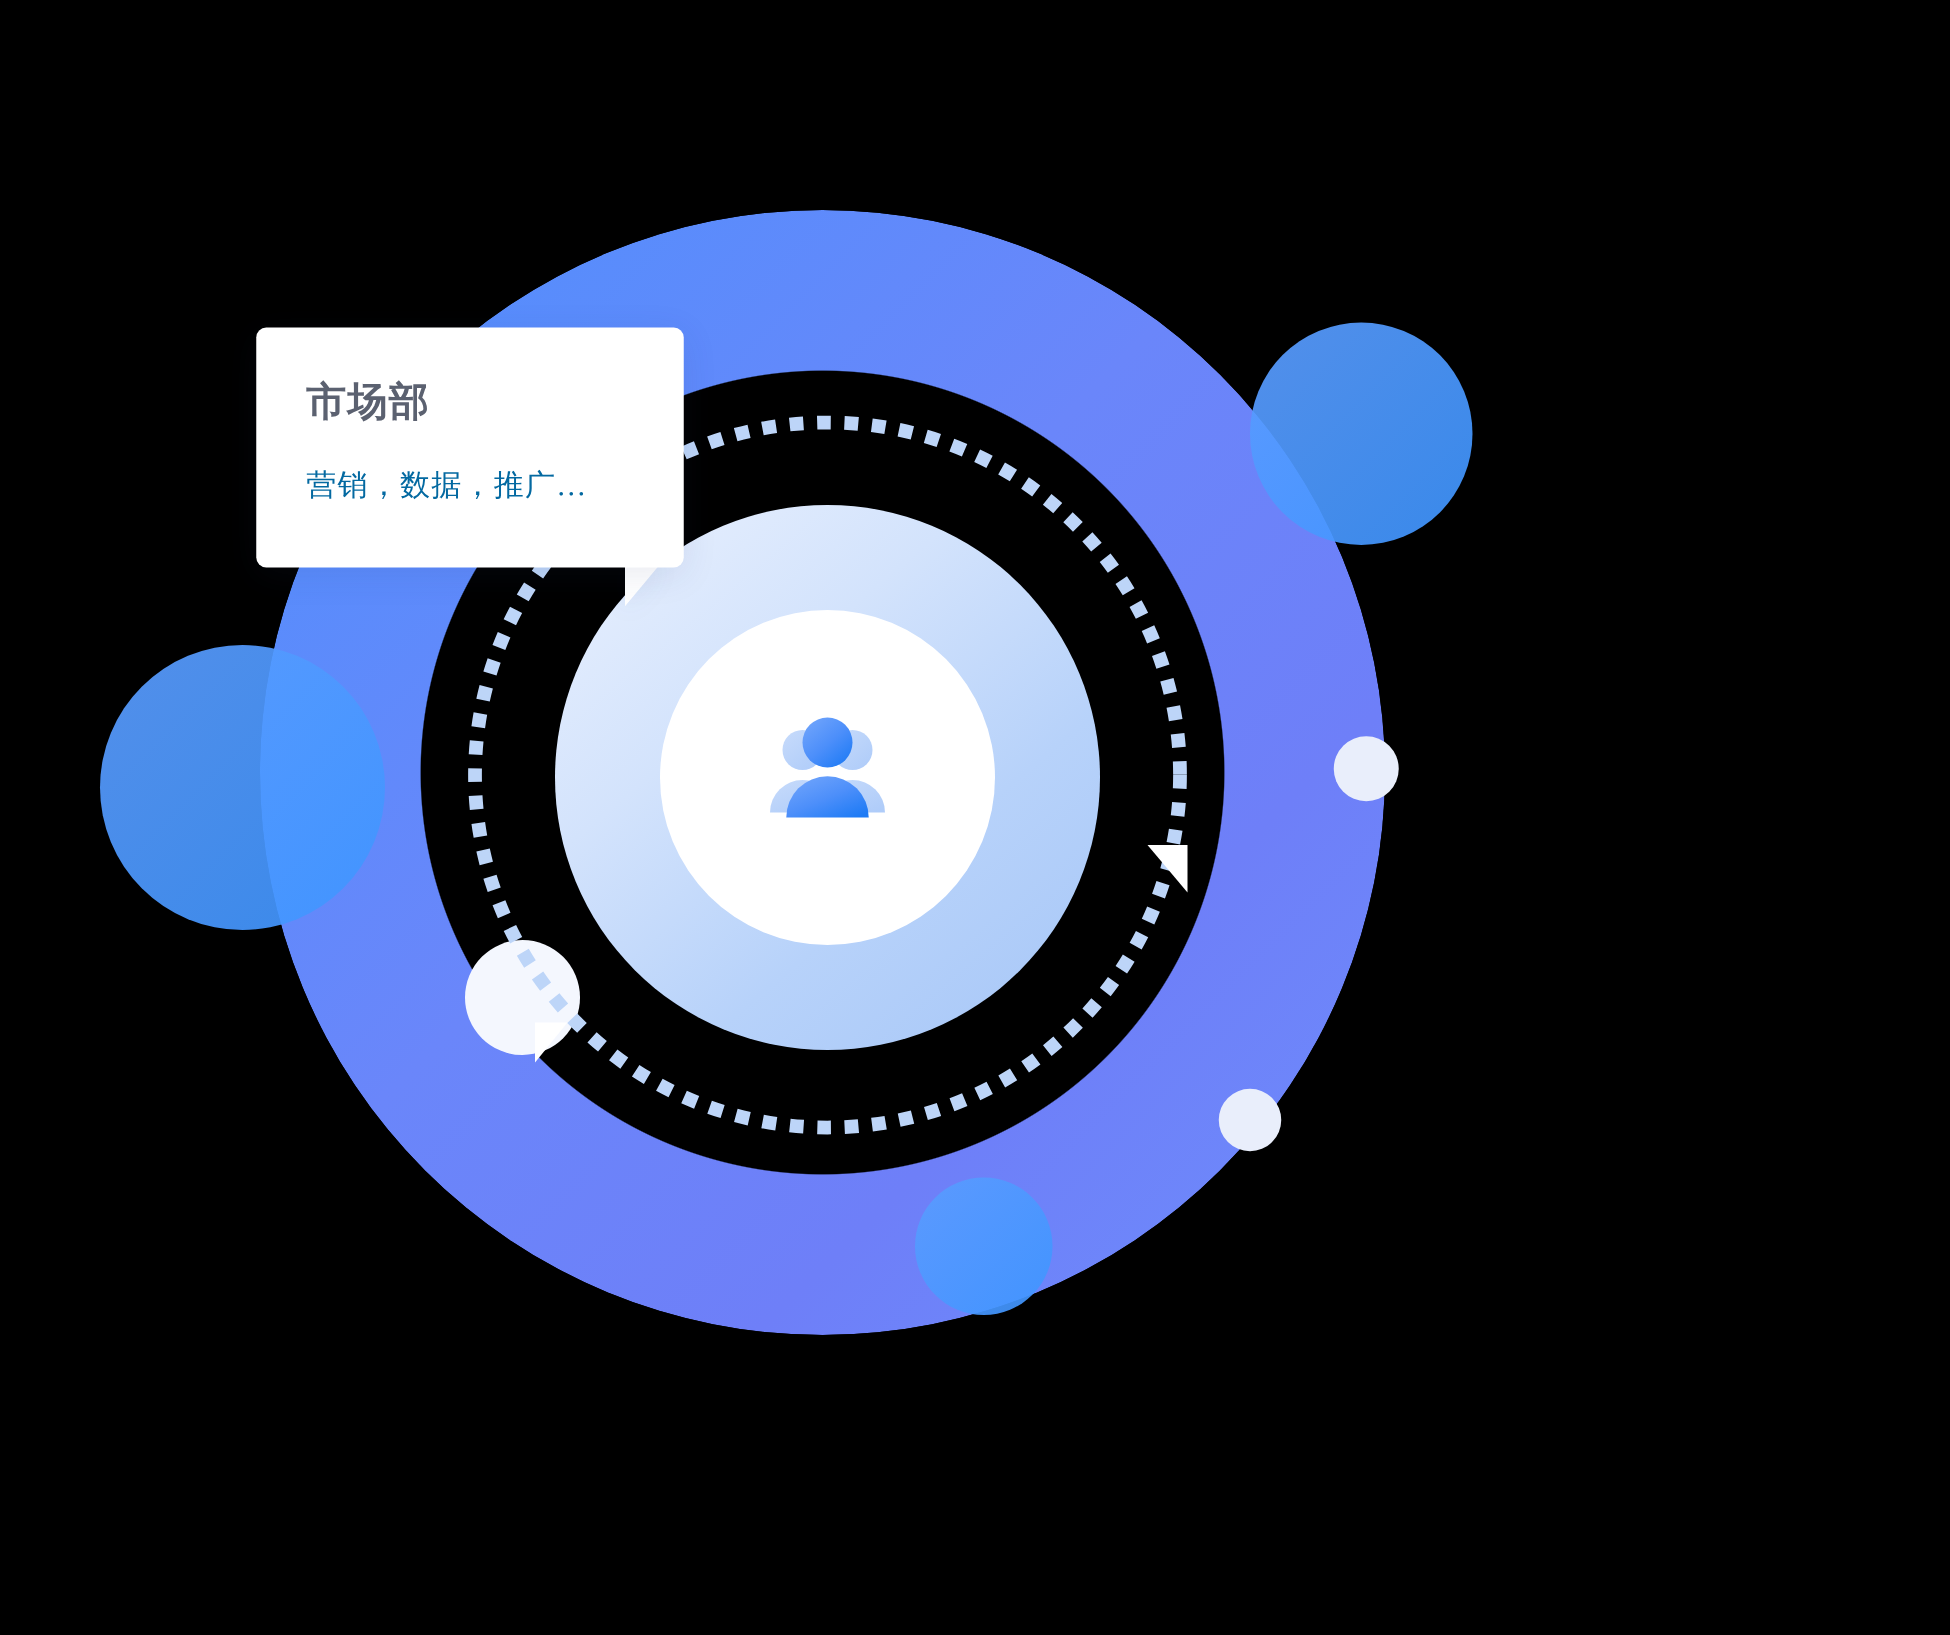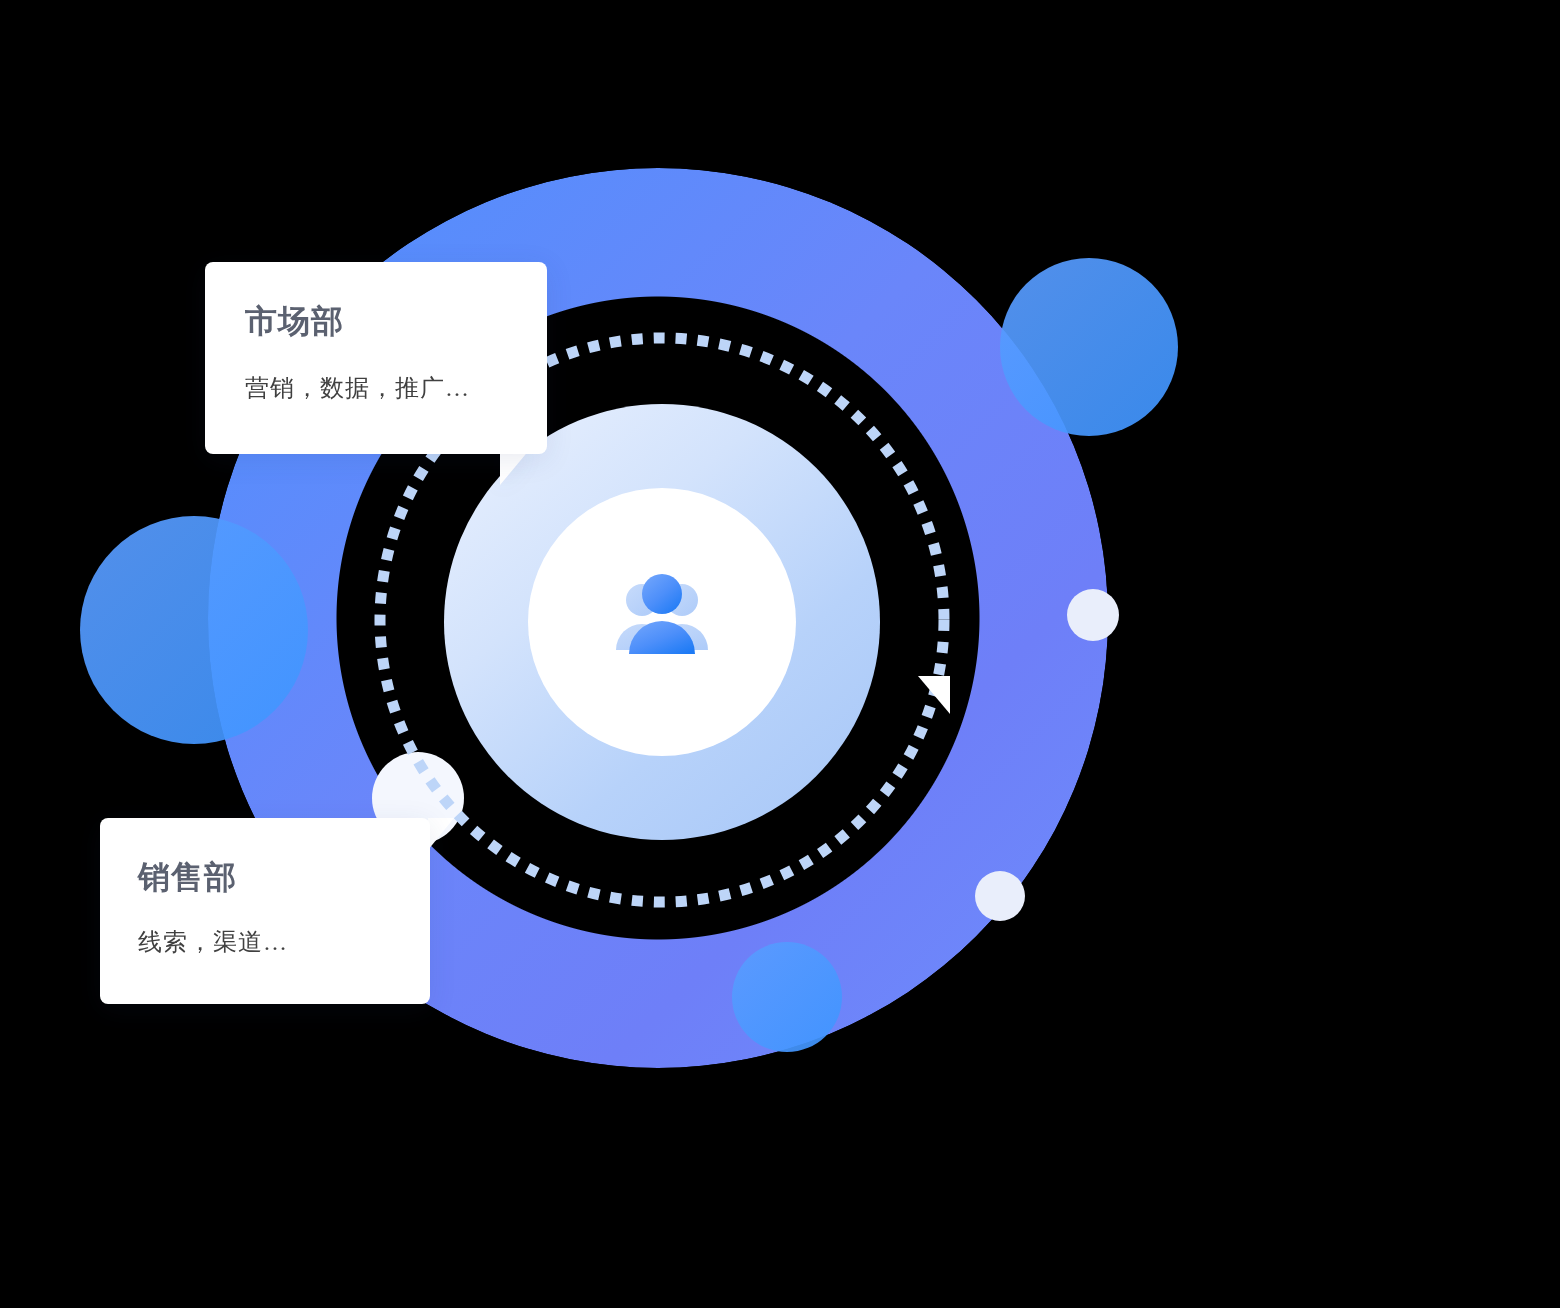--- a/index.html
+++ b/index.html
@@ -114,21 +114,21 @@
   }
   .card-title {
     font-size: 32px;
     font-weight: bold;
     color: #5B6170;
     letter-spacing: 1px;
     white-space: nowrap;
   }
   .card-sub {
     font-size: 24px;
-    color: #404040;
+    color: #0369a1;
     letter-spacing: 1px;
     white-space: nowrap;
   }
 
   .card-market {
     left: 205px; top: 262px;
     width: 342px; height: 192px;
   }
   .card-market .card-title { position: absolute; left: 40px; top: 38px; }
   .card-market .card-sub   { position: absolute; left: 40px; top: 110px; }
@@ -226,18 +226,14 @@
 
   <div class="tail-market"></div>
   <div class="card card-market">
     <div class="card-title">市场部</div>
     <div class="card-sub">营销，数据，推广…</div>
   </div>
 
   <div class="tail-ops"></div>
 
   <div class="tail-sales"></div>
-  <div class="card card-sales">
-    <div class="card-title">销售部</div>
-    <div class="card-sub">线索，渠道…</div>
-  </div>
 
 </div>
 
 </body></html>

